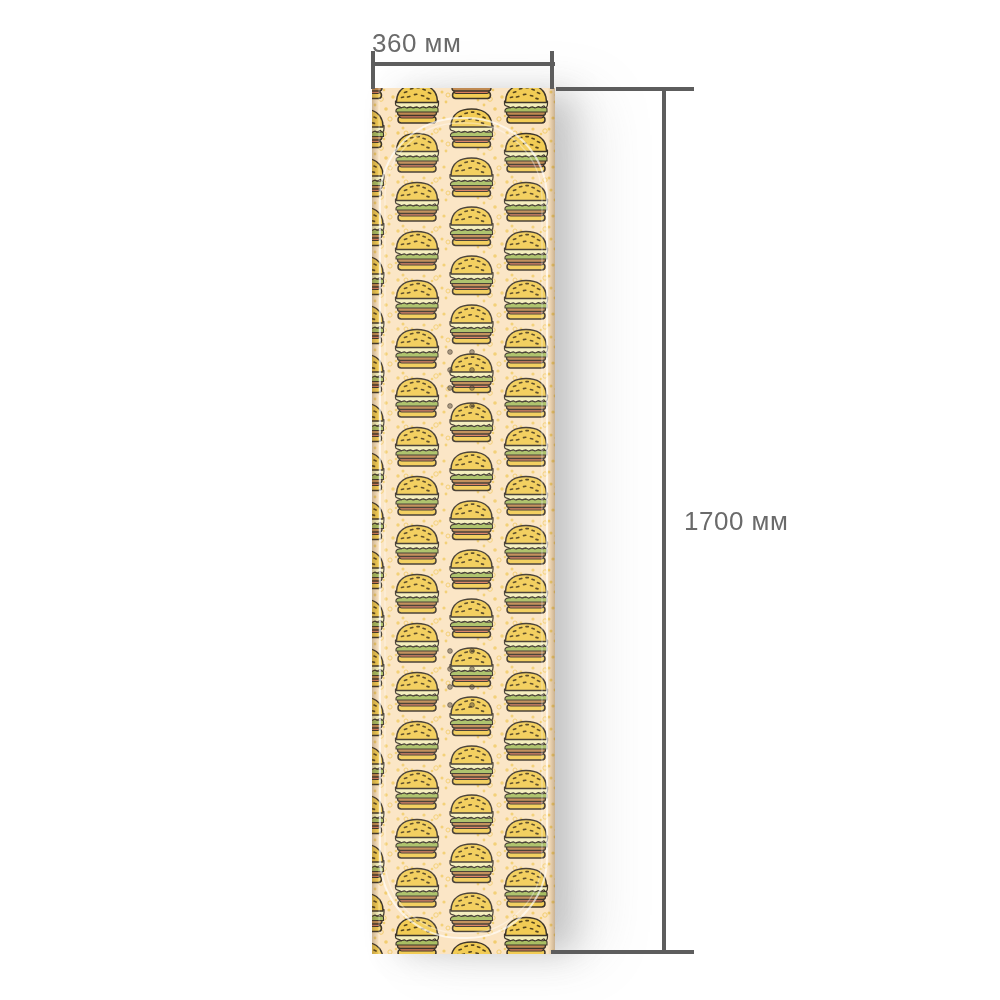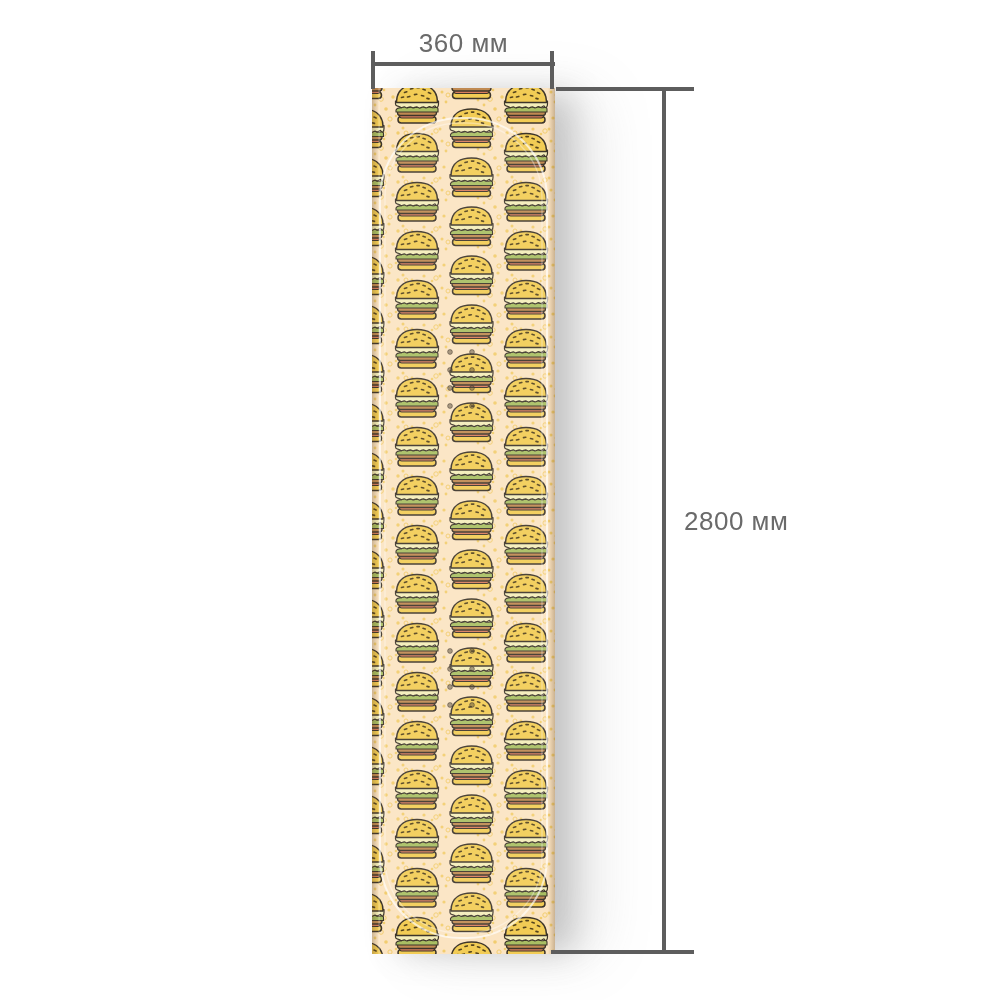--- a/index.html
+++ b/index.html
@@ -31,21 +31,21 @@
   
   .dim{position:absolute;background:var(--dim-line);}
   .dim-width-line{left:372px;top:62px;width:183px;height:4px;}
   .dim-width-tick-l{left:371px;top:51px;width:4px;height:38px;}
   .dim-width-tick-r{left:550px;top:51px;width:4px;height:38px;}
   .dim-height-line{left:662px;top:87px;width:4px;height:867px;}
   .dim-height-cap-t{left:556px;top:87px;width:138px;height:4px;}
   .dim-height-cap-b{left:551px;top:950px;width:143px;height:4px;}
 
   .dim-label{position:absolute;color:var(--dim-text);font-size:26px;letter-spacing:.5px;white-space:nowrap;}
-  .width-label{left:372px;top:28px;width:183px;text-align:center;}
+  .width-label{left:372px;top:28px;width:183px;}
   .height-label{left:684px;top:506px;}
 </style>
 </head>
 <body>
 
 <div class="stage">
 
   <div class="sheet">
     <svg viewBox="0 0 183 866" xmlns="http://www.w3.org/2000/svg">
       <defs>
@@ -148,15 +148,15 @@
   </div>
 
   <div class="dim dim-width-line"></div>
   <div class="dim dim-width-tick-l"></div>
   <div class="dim dim-width-tick-r"></div>
   <div class="dim-label width-label">360 мм</div>
 
   <div class="dim dim-height-line"></div>
   <div class="dim dim-height-cap-t"></div>
   <div class="dim dim-height-cap-b"></div>
-  <div class="dim-label height-label">2800 мм</div>
+  <div class="dim-label height-label">1700 мм</div>
 
 </div>
 
 </body></html>

